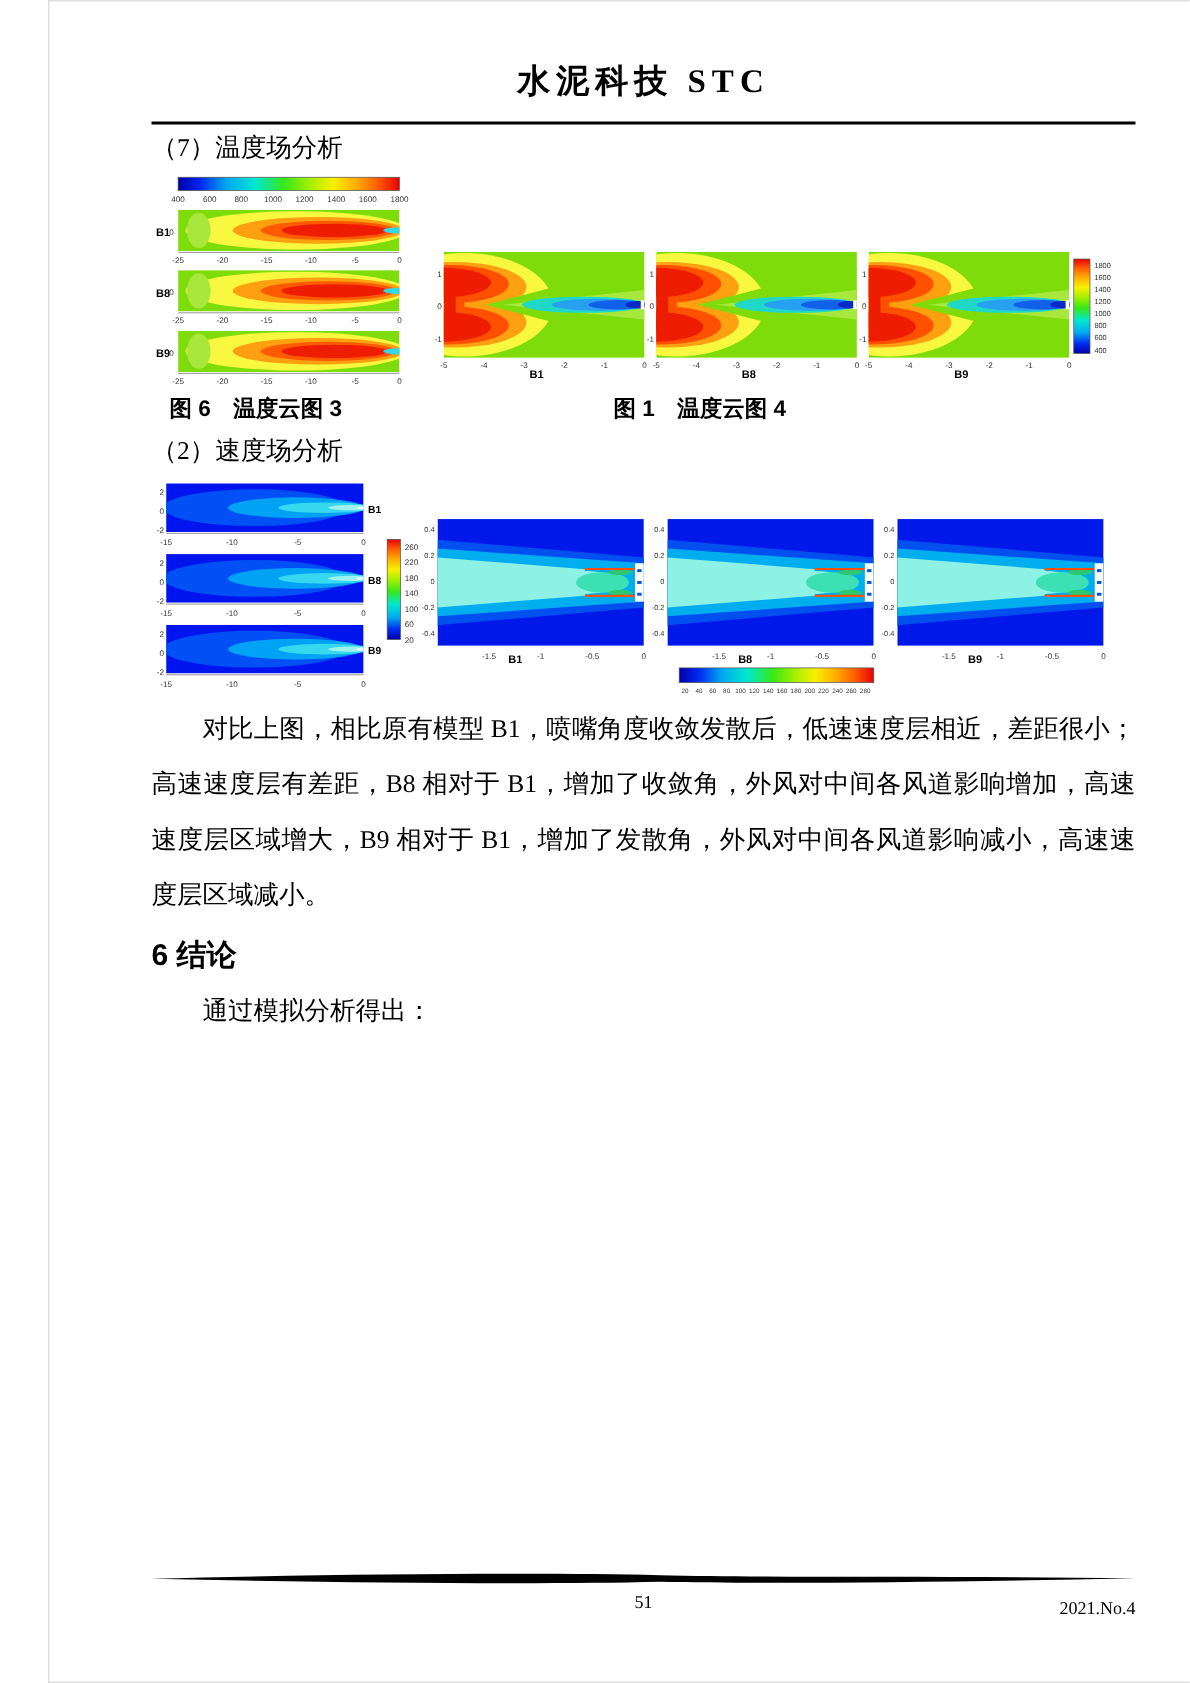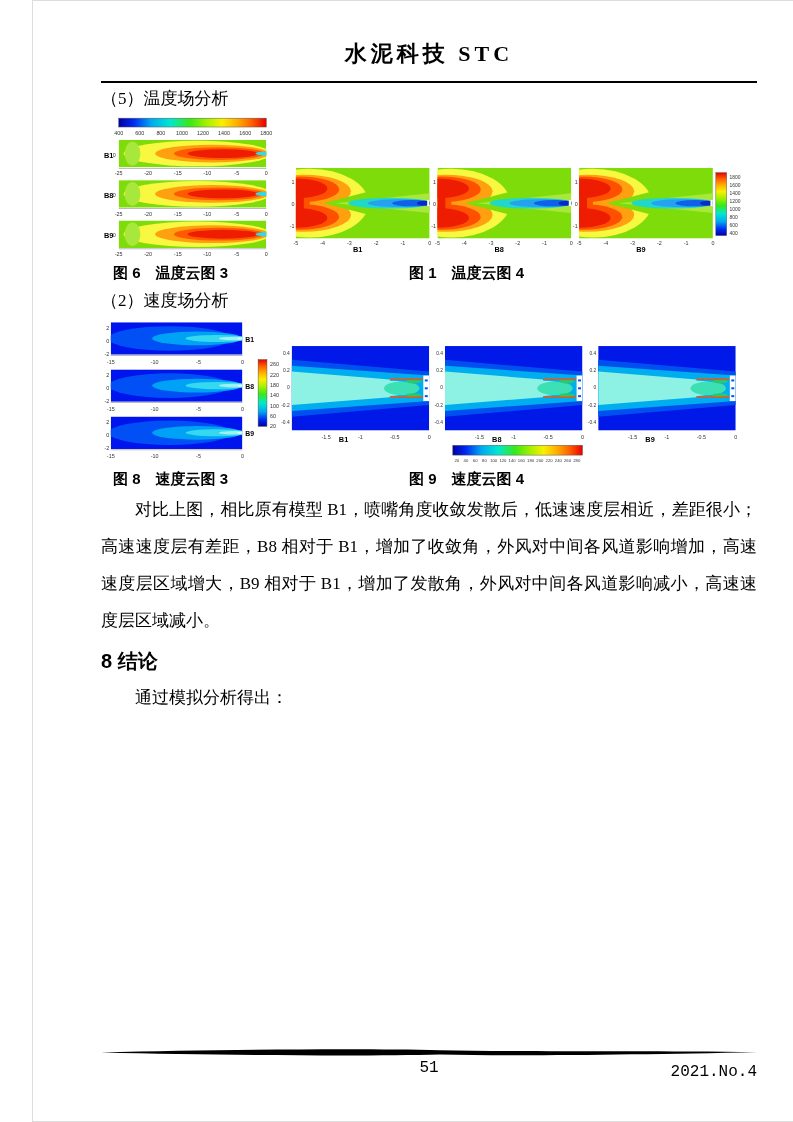--- a/index.html
+++ b/index.html
@@ -25,34 +25,34 @@
   .cap-row{position:relative;line-height:24px;height:24px;
     font-family:"Liberation Sans","DejaVu Sans",sans-serif;font-weight:700;font-size:15px;}
   .cap-a{margin-left:12px;display:inline-block;text-align:right;}
   .cap-b{position:absolute;left:308px;top:0;}
   .body-par{font-size:17px;line-height:37px;text-align:justify;
     text-indent:2em;margin:0;}
   .conc-heading{font-family:"Liberation Sans","DejaVu Sans",sans-serif;
     font-size:20px;font-weight:700;line-height:36px;margin-top:4px;}
   .footer{position:absolute;left:68px;right:67px;bottom:44px;}
   .footer-rule-svg{display:block;width:100%;height:9px;}
-  .footer-texts{position:relative;font-size:16px;line-height:18px;margin-top:2px;font-family:Liberation Mono, monospace;}
+  .footer-texts{position:relative;font-size:12px;line-height:18px;margin-top:2px;}
   .page-num{text-align:center;}
   .issue-num{position:absolute;right:0;top:4px;}
   svg text{font-family:"Liberation Sans","DejaVu Sans",sans-serif;}
 </style>
 </head>
 <body>
 
 <div class="page">
 
   <div class="journal-title">水泥科技 STC</div>
   <div class="header-rule"></div>
 
-  <div class="sec-heading">（5）温度场分析</div>
+  <div class="sec-heading">（7）温度场分析</div>
 
   <div class="fig-row">
 
     <svg class="fig6-svg" width="190" height="146" viewBox="0 0 190 146">
       <defs>
         <linearGradient id="jetH" x1="0" y1="0" x2="1" y2="0">
           <stop offset="0" stop-color="#0000A8"></stop>
             <stop offset="0.1" stop-color="#0028F0"></stop>
           <stop offset="0.22" stop-color="#00A8F0"></stop>
             <stop offset="0.35" stop-color="#00E8D0"></stop>
@@ -415,28 +415,24 @@
             <text x="270.6" y="120" font-size="4.3" text-anchor="middle">200</text>
             <text x="280" y="120" font-size="4.3" text-anchor="middle">220</text>
             <text x="289.4" y="120" font-size="4.3" text-anchor="middle">240</text>
             <text x="298.8" y="120" font-size="4.3" text-anchor="middle">260</text>
             <text x="308.2" y="120" font-size="4.3" text-anchor="middle">280</text>
           </g>
       </g>
     </svg>
   </div>
 
-  <div class="cap-row">
-    <span class="cap-a">图 8　速度云图 3</span>
-    <span class="cap-b">图 9　速度云图 4</span>
-  </div>
 
   <p class="body-par">对比上图，相比原有模型 B1，喷嘴角度收敛发散后，低速速度层相近，差距很小；高速速度层有差距，B8 相对于 B1，增加了收敛角，外风对中间各风道影响增加，高速速度层区域增大，B9 相对于 B1，增加了发散角，外风对中间各风道影响减小，高速速度层区域减小。</p>
 
-  <div class="conc-heading">8 结论</div>
+  <div class="conc-heading">6 结论</div>
   <p class="body-par">通过模拟分析得出：</p>
 
   <div class="footer">
     <svg class="footer-rule-svg" viewBox="0 0 658 9" preserveAspectRatio="none">
       <path d="M0,4.5 C120,1.5 260,0.2 340,2.2 C420,4 540,2.5 658,4.2 C540,6.5 420,8.2 340,6.5 C260,8.5 120,7.2 0,4.5 Z" fill="#000"></path>
     </svg>
     <div class="footer-texts">
       <div class="page-num">51</div>
       <div class="issue-num">2021.No.4</div>
     </div>

